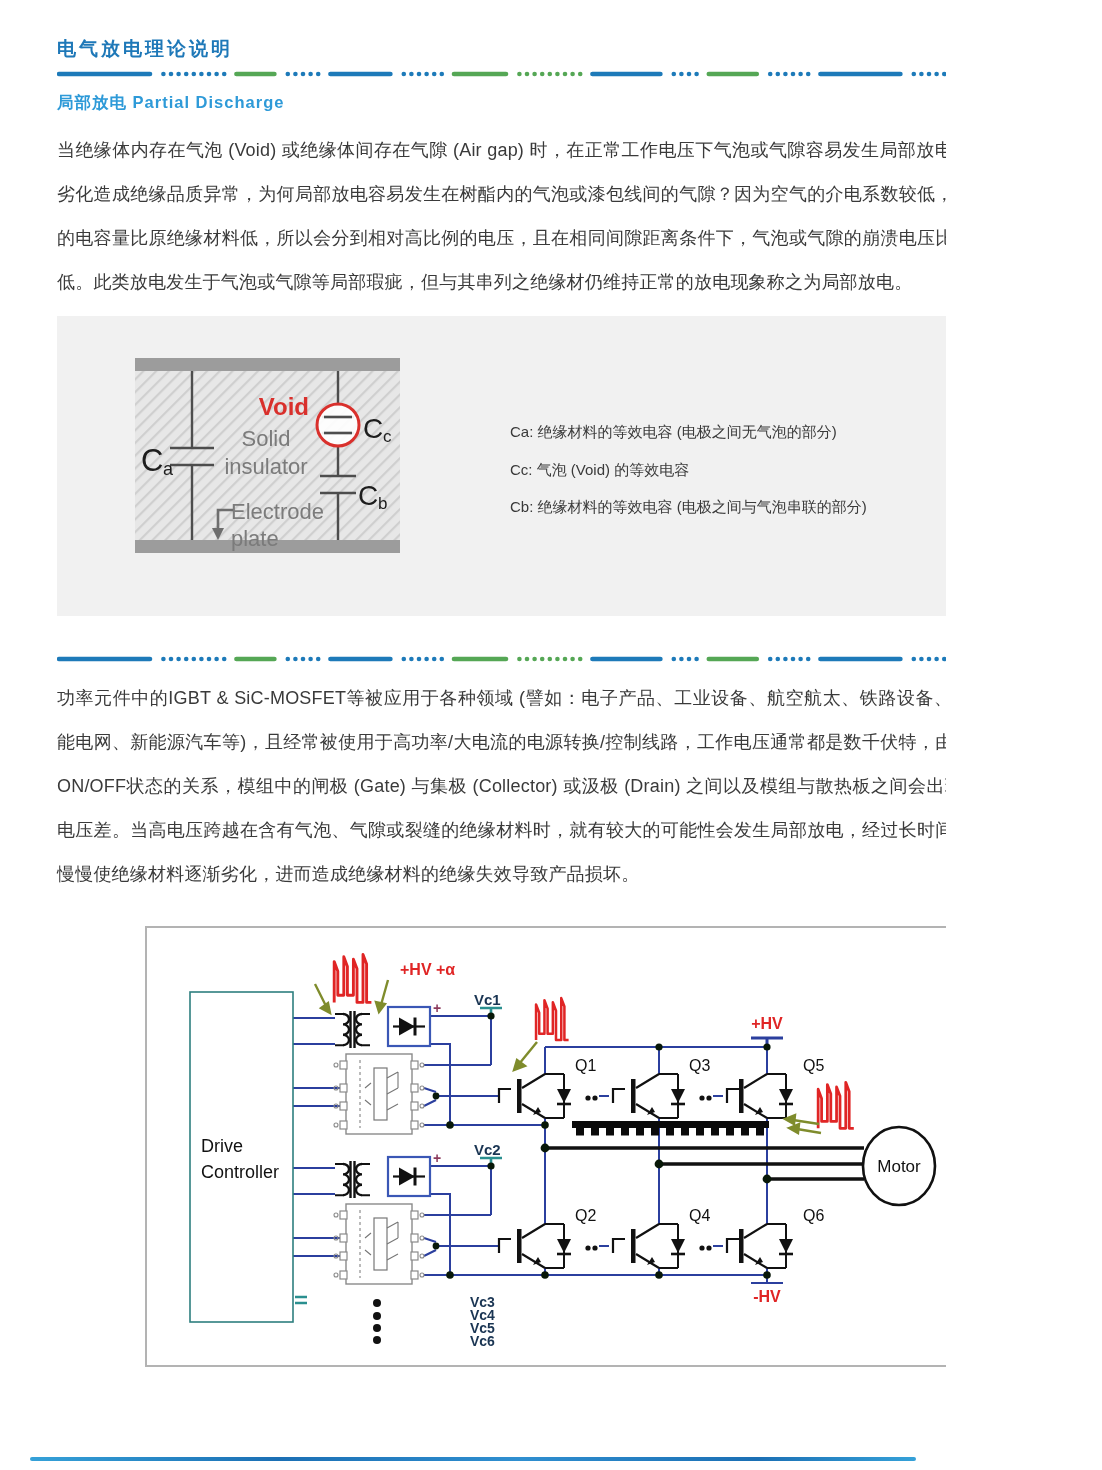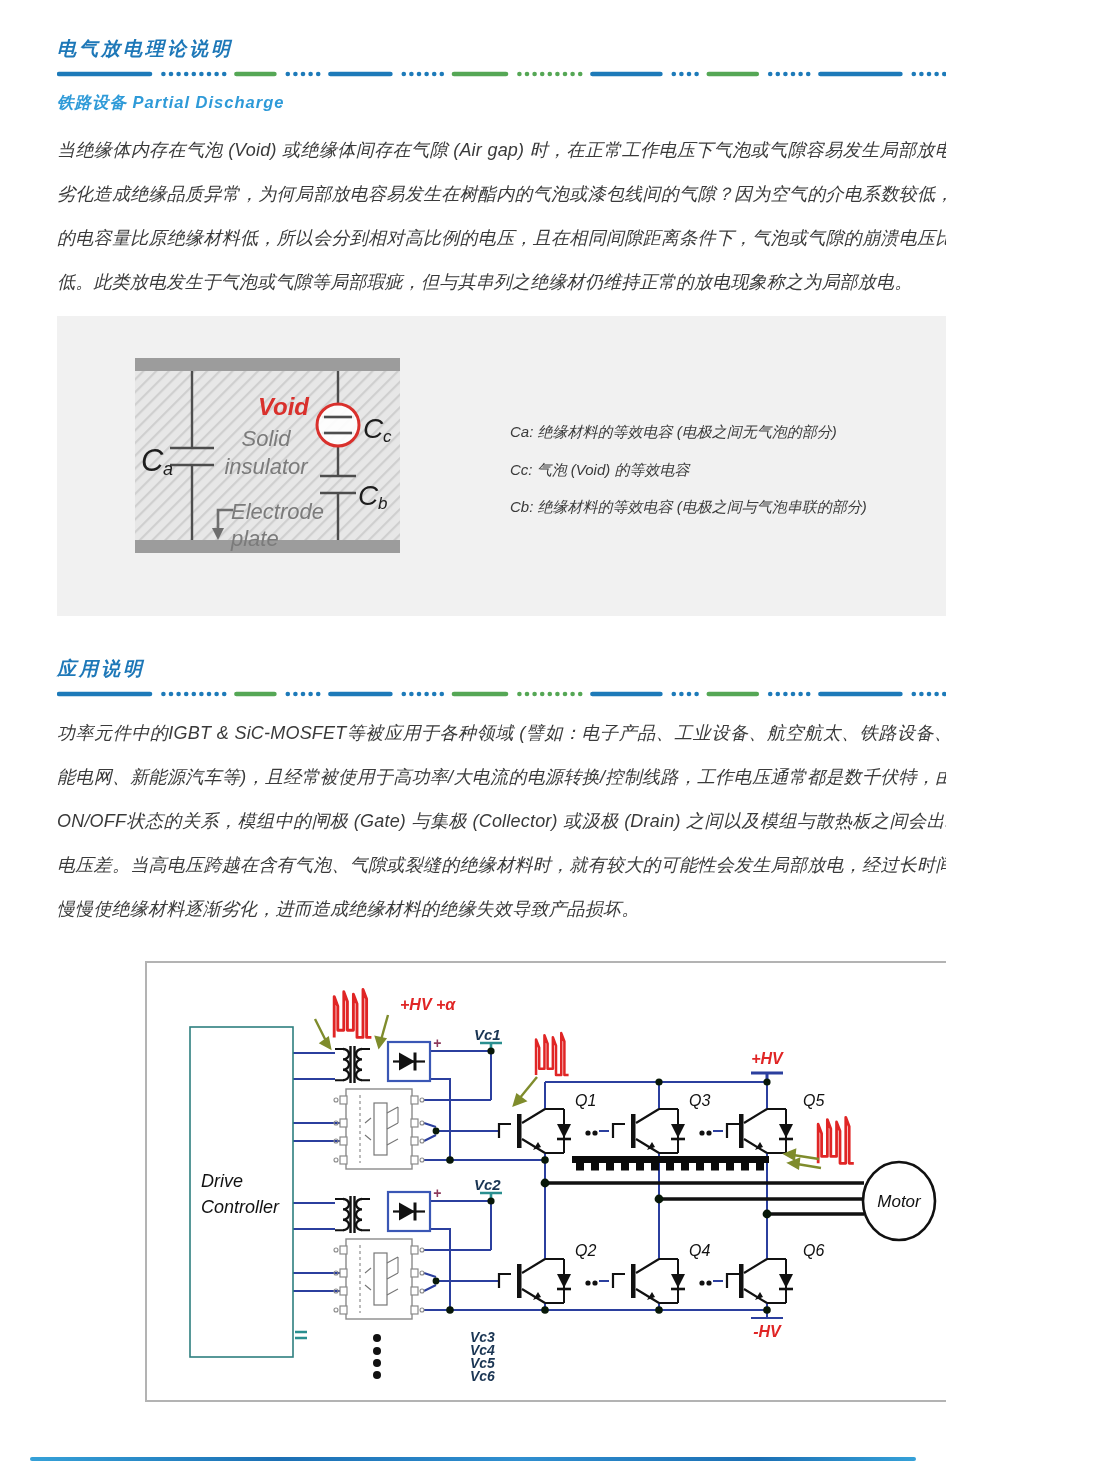--- a/index.html
+++ b/index.html
@@ -1,17 +1,17 @@
 <!DOCTYPE html>
 <html><head>
 <meta charset="utf-8">
 <style>
   html,body{margin:0;padding:0;background:#ffffff;}
   .page{position:relative;width:946px;height:1470px;background:#fff;overflow:hidden;
-        font-family:"Liberation Sans","DejaVu Sans",sans-serif;font-style:italic;}
+        font-family:"Liberation Sans","DejaVu Sans",sans-serif;}
   .content{position:absolute;left:57px;top:0;width:988px;}
   h1.sec-title{margin:36px 0 0 0;font-size:19px;font-weight:700;color:#1e78b8;letter-spacing:3px;}
   svg.sep{display:block;margin-top:9px;width:988px;height:6px;}
   h2.sub-title{margin:15px 0 0 0;font-size:16.5px;font-weight:700;color:#2e9ad8;letter-spacing:1px;}
   p.body-text{margin:14px 0 0 0;font-size:18px;line-height:44px;color:#3a3a3a;
               text-align:justify;letter-spacing:0.2px;}
   p.body-text.p2{margin-top:6px;}
   .figure-box{position:relative;margin-top:12px;width:988px;height:300px;background:#f1f1f1;}
   .figure-box svg{position:absolute;left:0;top:0;}
   .sec2{margin-top:40px;}
@@ -79,21 +79,21 @@
         <circle cx="856.8000000000005" cy="3" r="2.3" fill="#1d7ab9"></circle>
         <circle cx="864.4000000000005" cy="3" r="2.3" fill="#1d7ab9"></circle>
         <circle cx="872.0000000000006" cy="3" r="2.3" fill="#1d7ab9"></circle>
         <circle cx="879.6000000000006" cy="3" r="2.3" fill="#1d7ab9"></circle>
         <circle cx="887.2000000000006" cy="3" r="2.3" fill="#1d7ab9"></circle>
         <circle cx="894.8000000000006" cy="3" r="2.3" fill="#1d7ab9"></circle>
         <line x1="907.0000000000007" y1="3" x2="963.0000000000007" y2="3" stroke="#55a755" stroke-width="4.6" stroke-linecap="round"></line>
         <circle cx="976.4000000000007" cy="3" r="2.3" fill="#55a755"></circle>
         <circle cx="984.0000000000007" cy="3" r="2.3" fill="#55a755"></circle>
       </svg>
-    <h2 class="sub-title">铁路设备 Partial Discharge</h2>
+    <h2 class="sub-title">局部放电 Partial Discharge</h2>
     <p class="body-text">当绝缘体内存在气泡 (Void) 或绝缘体间存在气隙 (Air gap) 时，在正常工作电压下气泡或气隙容易发生局部放电，导致绝缘劣化造成绝缘品质异常，为何局部放电容易发生在树酯内的气泡或漆包线间的气隙？因为空气的介电系数较低，气泡或气隙的电容量比原绝缘材料低，所以会分到相对高比例的电压，且在相同间隙距离条件下，气泡或气隙的崩溃电压比绝缘材料的低。此类放电发生于气泡或气隙等局部瑕疵，但与其串列之绝缘材仍维持正常的放电现象称之为局部放电。</p>
 
     <div class="figure-box">
       <svg width="988" height="300" viewBox="0 0 988 300">
         <defs>
           <pattern id="hatch" width="9" height="9" patternUnits="userSpaceOnUse" patternTransform="rotate(45)">
             <rect width="9" height="9" fill="#e7e7e7"></rect>
             <line x1="1" y1="0" x2="1" y2="9" stroke="#cfcfcf" stroke-width="2.4"></line>
           </pattern>
         </defs>
@@ -138,21 +138,20 @@
         <text x="301" y="189" font-size="28" fill="#1d1d1d">C</text>
         <text x="321" y="193" font-size="17" fill="#1d1d1d">b</text>
 
         <text x="453" y="121" font-size="15" fill="#3a3a3a">Ca: 绝缘材料的等效电容 (电极之间无气泡的部分)</text>
         <text x="453" y="159" font-size="15" fill="#3a3a3a">Cc: 气泡 (Void) 的等效电容</text>
         <text x="453" y="196" font-size="15" fill="#3a3a3a">Cb: 绝缘材料的等效电容 (电极之间与气泡串联的部分)</text>
       </svg>
     </div>
 
     <div class="sec2">
-      <h1 class="sec-title" style="margin-top:0">应用说明</h1>
       <svg class="sep" viewBox="0 0 988 6">
           <line x1="2" y1="3" x2="93" y2="3" stroke="#1d7ab9" stroke-width="4.6" stroke-linecap="round"></line>
           <circle cx="106.4" cy="3" r="2.3" fill="#1d7ab9"></circle>
           <circle cx="114" cy="3" r="2.3" fill="#1d7ab9"></circle>
           <circle cx="121.6" cy="3" r="2.3" fill="#1d7ab9"></circle>
           <circle cx="129.2" cy="3" r="2.3" fill="#1d7ab9"></circle>
           <circle cx="136.79999999999998" cy="3" r="2.3" fill="#1d7ab9"></circle>
           <circle cx="144.39999999999998" cy="3" r="2.3" fill="#1d7ab9"></circle>
           <circle cx="151.99999999999997" cy="3" r="2.3" fill="#1d7ab9"></circle>
           <circle cx="159.59999999999997" cy="3" r="2.3" fill="#1d7ab9"></circle>

